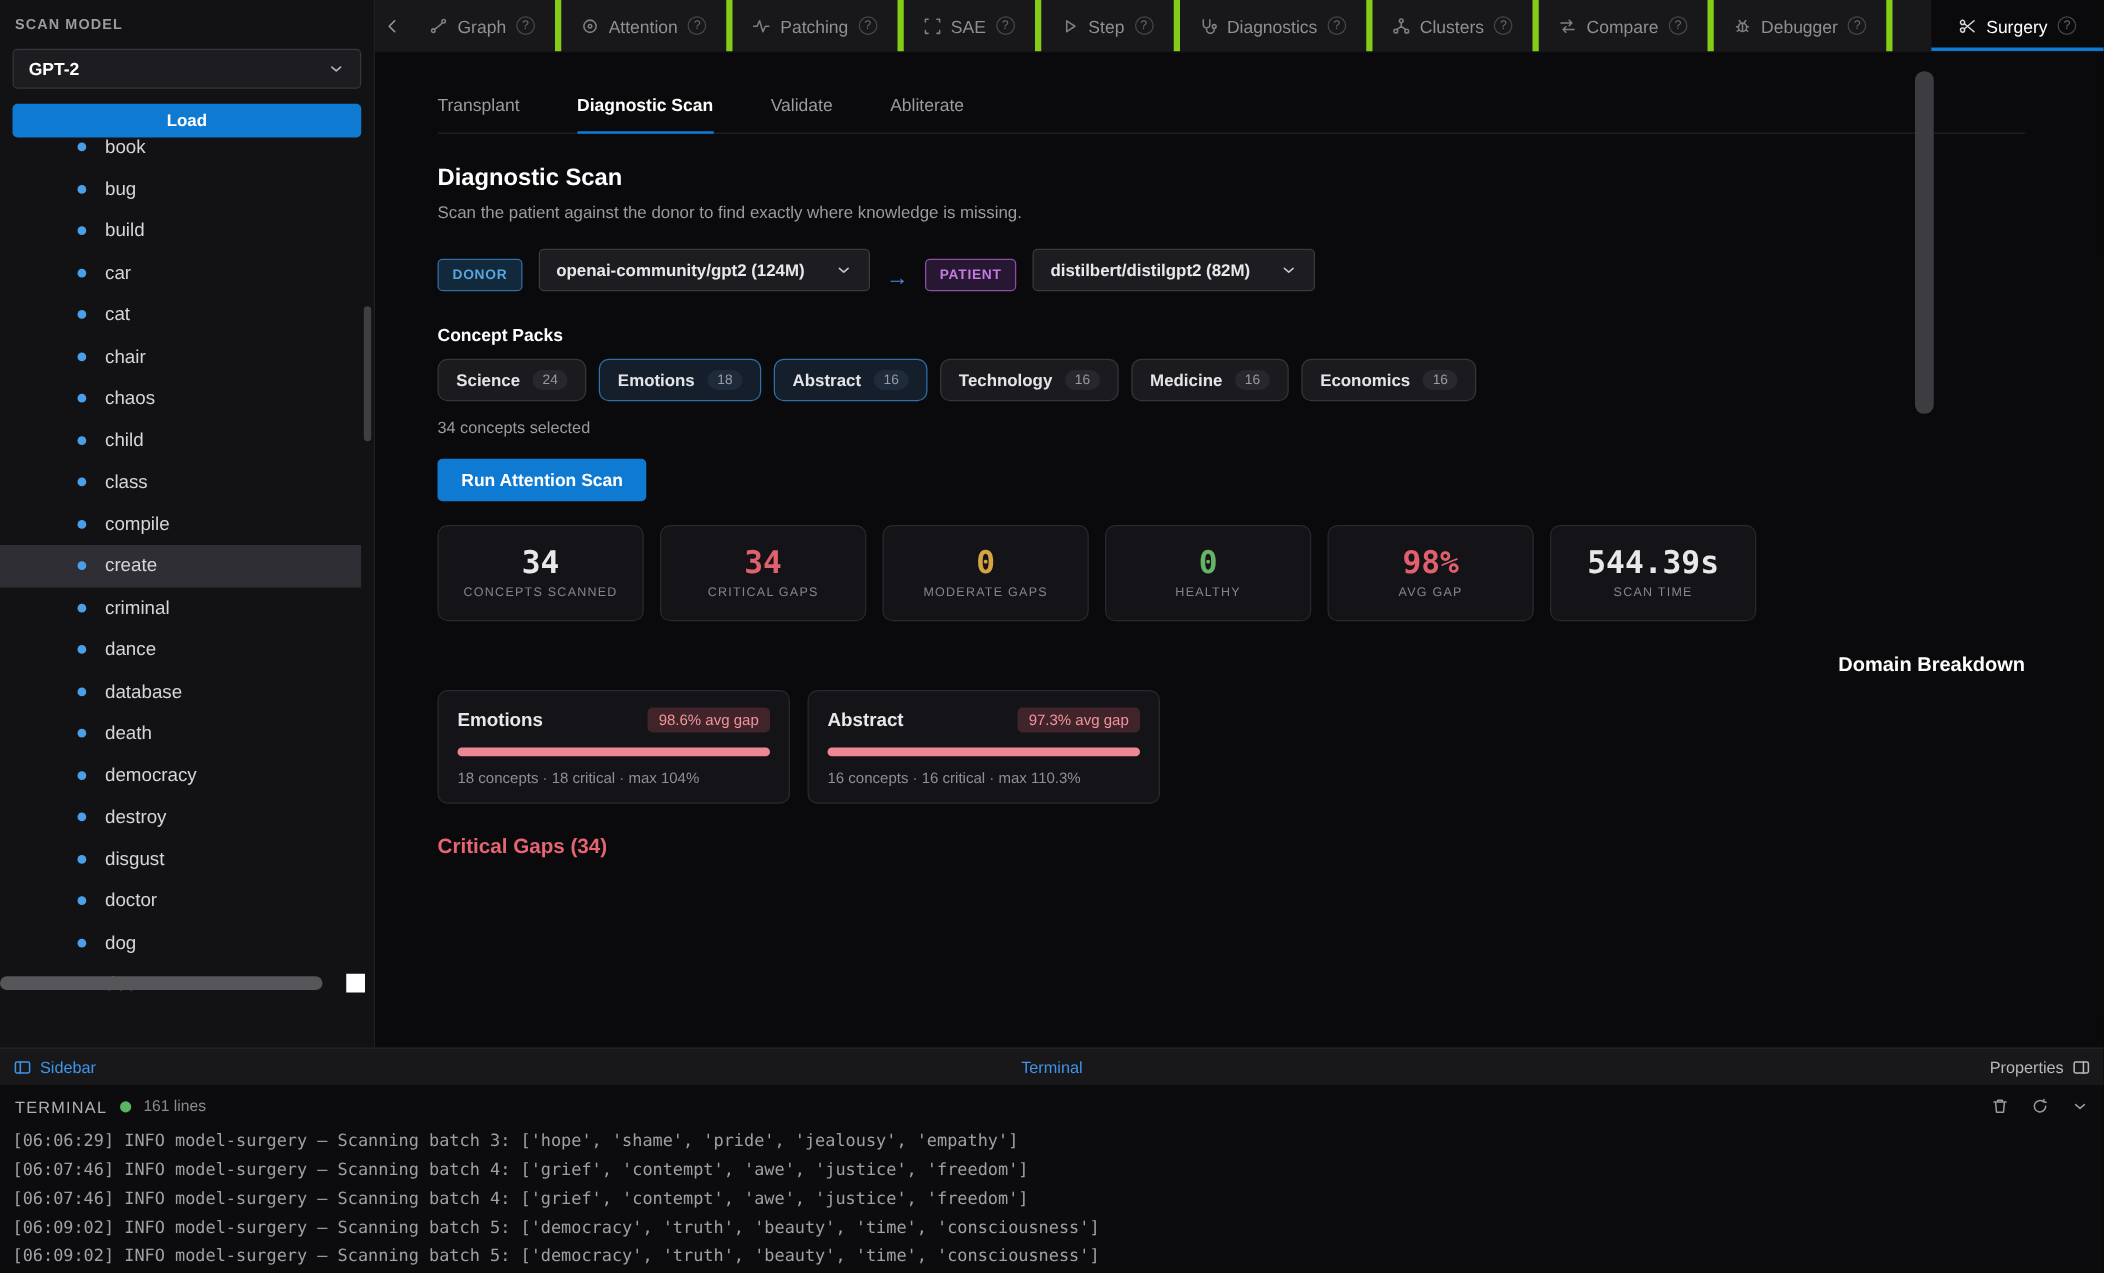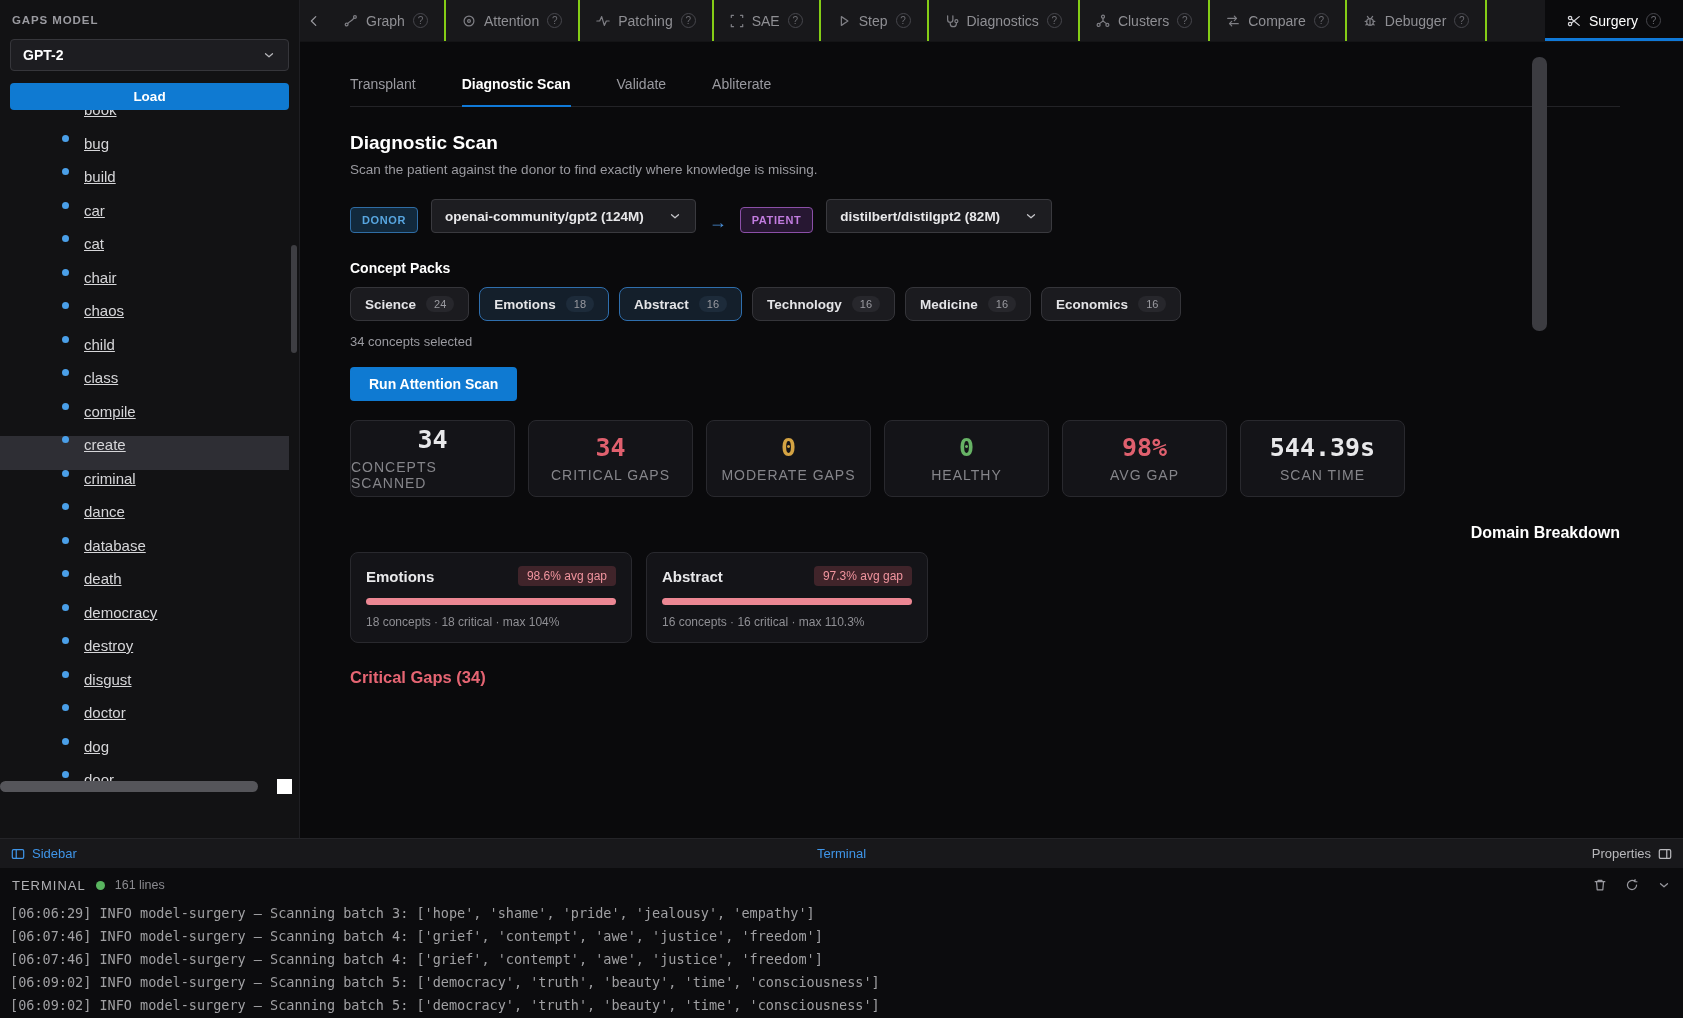--- a/index.html
+++ b/index.html
@@ -8,32 +8,32 @@
 
   
   .sidebar { position:absolute; left:0; top:0; width:300px; height:838px; background:#121214; border-right:1px solid #1f1f23; }
   .sb-head { padding:14px 12px 0; color:#9a9aa0; font-size:11.5px; letter-spacing:.9px; font-weight:700; }
   .sb-select { margin:13px 10px 0; height:32px; background:#1d1d21; border:1px solid #36363b; border-radius:4px;
     display:flex; align-items:center; justify-content:space-between; padding:0 12px; color:#fff; font-weight:700; font-size:14px; cursor:pointer; }
   .sb-select .chev { color:#b8b8bc; display:flex; }
   .sb-load { margin:12px 10px 0; height:27px; background:#0f7ad2; border-radius:4px; color:#fff; font-weight:700; font-size:13.5px;
     display:flex; align-items:center; justify-content:center; cursor:pointer; }
   .sb-list { position:absolute; left:0; right:10px; top:110px; height:712px; overflow:hidden; }
-  .sb-item { height:33.5px; display:flex; padding-left:62px; color:#d6d6d9; font-size:15px;text-decoration:underline; }
+  .sb-item { height:33.5px; display:flex; align-items:center; padding-left:62px; color:#d6d6d9; font-size:15px; }
   .sb-item:first-child { margin-top:-9px; }
   .sb-item .dot { width:7px; height:7px; border-radius:50%; background:#4a9fe8; margin-right:15px; flex:none; }
   .sb-item.sel { background:#2e2e34; }
   .sb-vscroll { position:absolute; right:2px; top:245px; width:6px; height:108px; background:#3e3e43; border-radius:3px; }
   .sb-hscroll { position:absolute; left:0; top:781px; width:258px; height:11px; background:#55555a; border-radius:6px; }
   .sb-resize { position:absolute; left:277px; top:779px; width:15px; height:15px; background:#fff; }
 
   
   .tabbar { position:absolute; left:300px; top:0; width:1383px; height:42px; background:#18181b; display:flex; align-items:stretch; border-bottom:1px solid #141416; }
   .tb-back { width:28px; display:flex; align-items:center; justify-content:center; color:#9a9aa0; cursor:pointer; }
-  .tab { display:flex; align-items:center; gap:8px; padding:13px 16px; border-right:2px solid #84cc16; color:#8f8f94; font-size:14px; cursor:pointer; white-space:nowrap; }
+  .tab { display:flex; align-items:center; gap:8px; padding:13px 16px; border-right:5px solid #84cc16; color:#8f8f94; font-size:14px; cursor:pointer; white-space:nowrap; }
   .tab .ticon { display:flex; color:#7e7e84; }
   .tab.active { background:#0a0a0c; color:#fff; box-shadow:inset 0 -3px 0 #1079d8; border-right:none; margin-left:auto; padding:0 22px; }
   .tab.active .ticon { color:#d8d8dc; }
   .help { width:15px; height:15px; border:1px solid #46464c; border-radius:50%; font-size:10px; color:#6a6a70;
     display:flex; align-items:center; justify-content:center; flex:none; }
 
   
   .main { position:absolute; left:300px; top:42px; width:1383px; height:796px; background:#0a0a0c; padding-left:50px; overflow:hidden; }
   .content { width:1270px; }
   .subtabs { display:flex; gap:46px; margin-top:34px; border-bottom:1px solid #232327; }
@@ -57,21 +57,21 @@
   .chip.sel { border-color:#2f6fae; background:#141f2b; }
   .chip.sel .cnt { background:#1d2b3a; }
   .sel-summary { margin-top:13px; color:#9a9aa0; font-size:13px; }
   .run-btn { margin-top:18px; background:#0f7ad2; color:#fff; font-weight:600; font-size:14px; padding:9px 19px; border-radius:4px;
     display:inline-block; cursor:pointer; }
   .stats { display:flex; gap:13px; margin-top:19px; }
   .stat { width:165px; height:77px; background:#141418; border:1px solid #29292e; border-radius:8px;
     display:flex; flex-direction:column; align-items:center; justify-content:center; gap:7px; }
   .stat .v { font-family:"DejaVu Sans Mono", monospace; font-weight:700; font-size:25px; color:#e8e8ea; line-height:1; }
   .stat .v.red { color:#e0606e; } .stat .v.yellow { color:#d4a343; } .stat .v.green { color:#67b365; }
-  .stat .l { font-size:14px; letter-spacing:1px; color:#85858a; }
+  .stat .l { font-size:10px; letter-spacing:1px; color:#85858a; }
   .dom-title { margin-top:27px; font-weight:700; font-size:16px; color:#fff;text-align:right; }
   .domains { display:flex; gap:14px; margin-top:10px; }
   .dom { width:282px; background:#141418; border:1px solid #29292e; border-radius:8px; padding:13px 15px; }
   .dom-head { display:flex; justify-content:space-between; align-items:center; }
   .dom-name { font-weight:700; font-size:15px; color:#e8e8ea; }
   .dom-badge { background:rgba(224,96,110,.22); color:#f0949e; font-size:12px; padding:3px 9px; border-radius:4px; }
   .dom-bar { height:7px; background:#ec8793; border-radius:4px; margin:12px 0 10px; }
   .dom-meta { font-size:12px; color:#8f8f94; }
   .cg-title { margin-top:25px; font-weight:700; font-size:16.5px; color:#e66573; }
   .gaps { margin-top:10px; display:flex; flex-direction:column; gap:7px; }
@@ -97,21 +97,21 @@
   .t-dot { width:9px; height:9px; border-radius:50%; background:#59b55f; }
   .t-count { color:#8a8a8f; font-size:12.5px; }
   .t-actions { margin-left:auto; display:flex; gap:18px; color:#9a9aa0; align-items:center; }
   .t-actions .ticon { display:flex; cursor:pointer; }
   .t-body { padding:0 10px; font-family:"DejaVu Sans Mono", monospace; font-size:13.5px; color:#a0a0a3; line-height:23px; white-space:pre; }
 </style>
 </head>
 <body>
 
 <div class="sidebar">
-  <div class="sb-head">GAPS MODEL</div>
+  <div class="sb-head">SCAN MODEL</div>
   <div class="sb-select">
     <span>GPT-2</span>
     <span class="chev">
         <svg width="14" height="14" viewBox="0 0 16 16" fill="none" stroke="currentColor" stroke-width="1.4" stroke-linecap="round" stroke-linejoin="round">
           <path d="M4 6.5 8 10l4-3.5"></path>
         </svg>
       </span>
   </div>
   <div class="sb-load">Load</div>
   <div class="sb-list">

